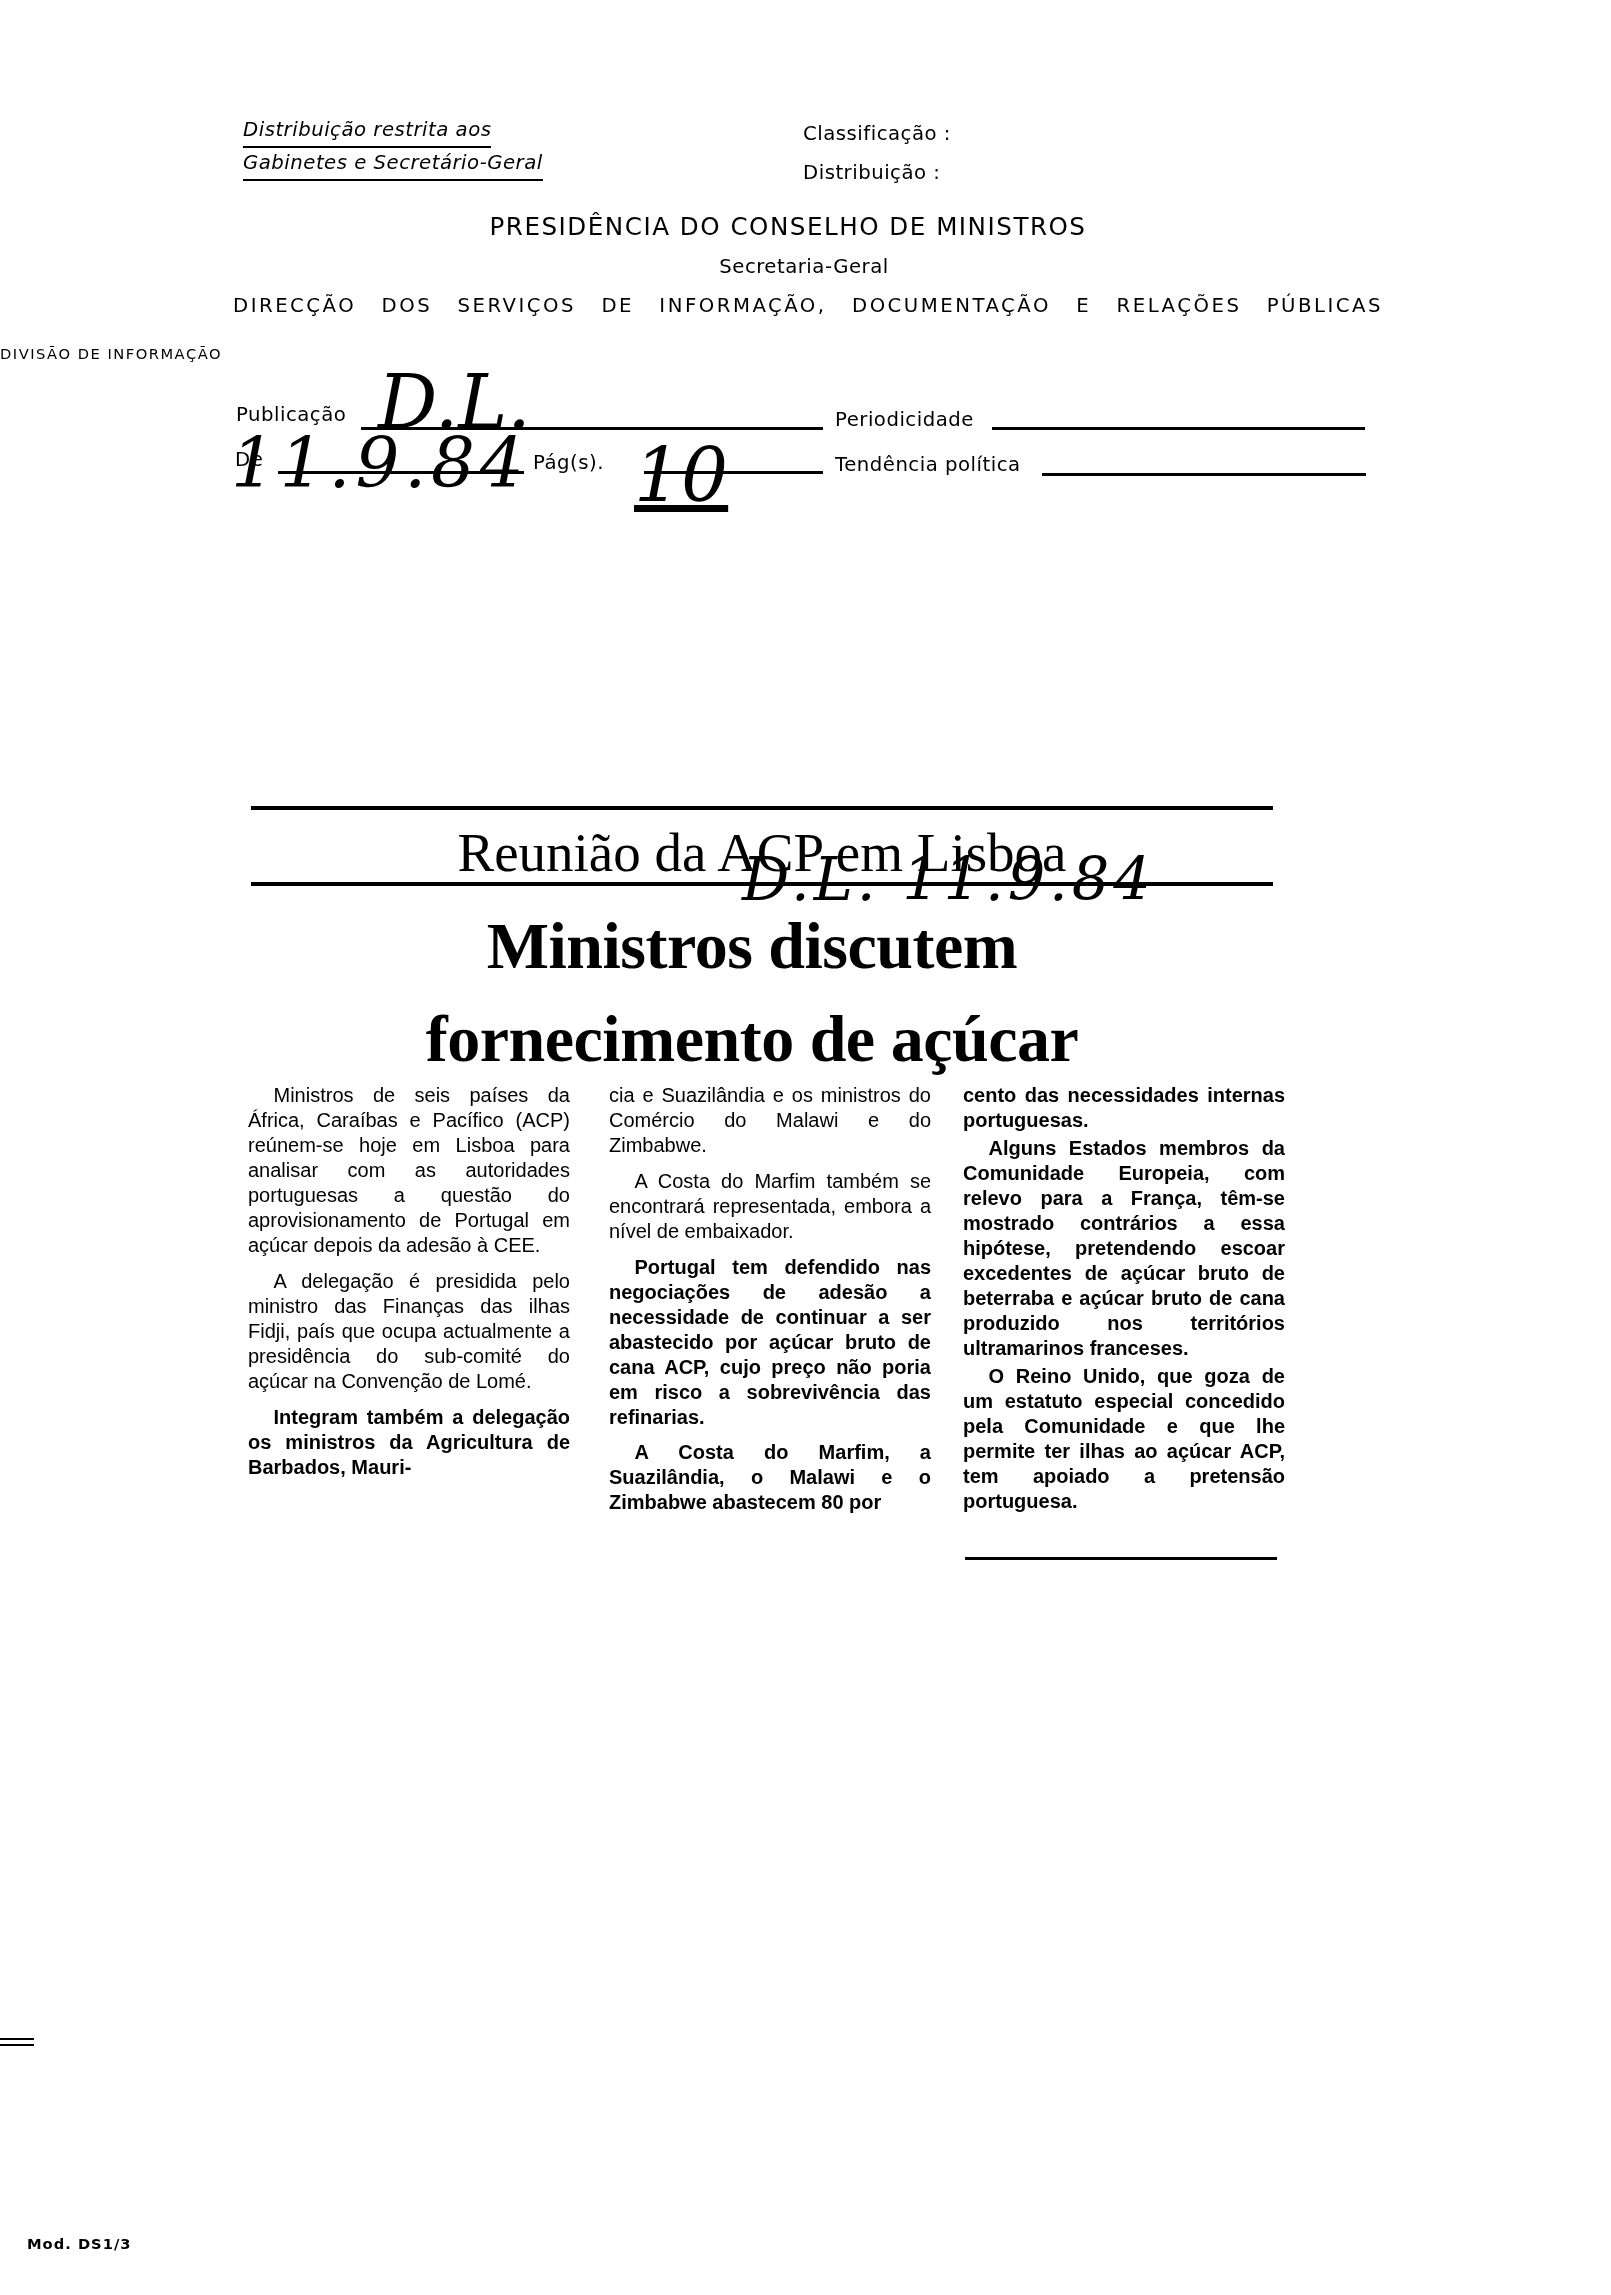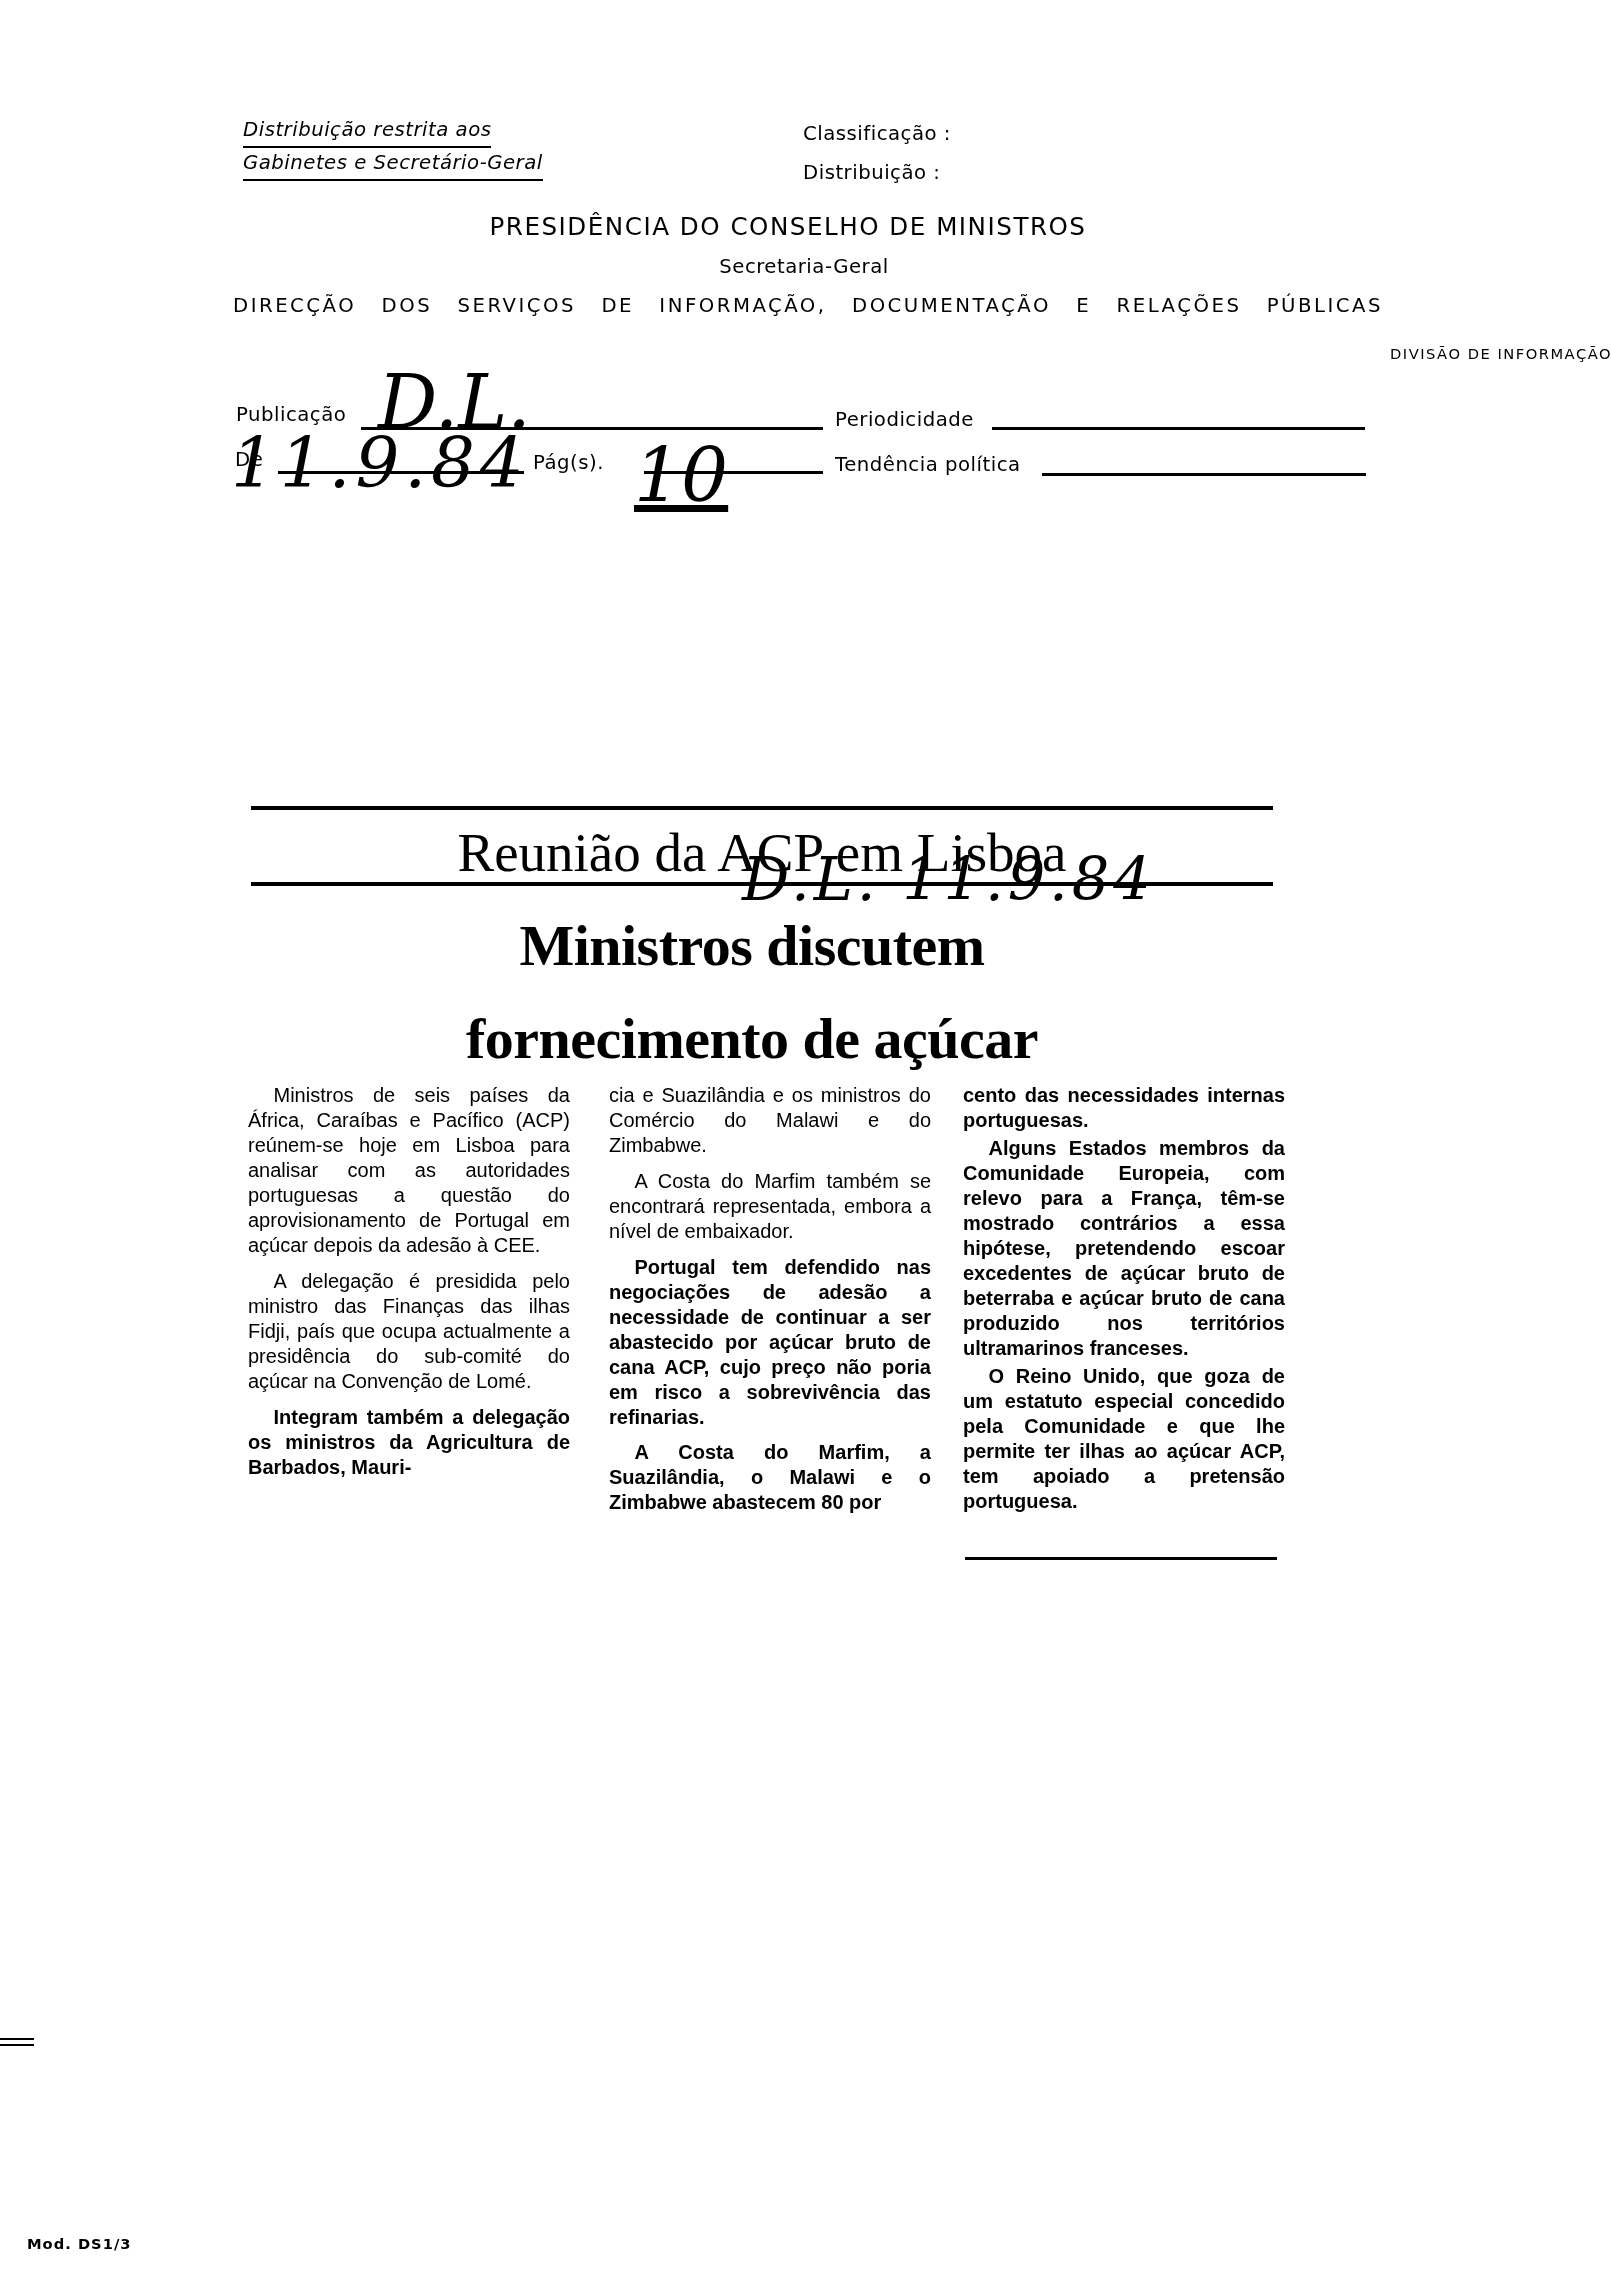--- a/index.html
+++ b/index.html
@@ -4,25 +4,25 @@
   <style>
     html, body { margin:0; padding:0; background:#ffffff; }
     body { width:1612px; height:2295px; position:relative; overflow:hidden; color:#000; font-family:"DejaVu Sans", sans-serif; }
     .abs { position:absolute; }
     .restrict { font-style:italic; font-size:19.7px; letter-spacing:0.5px; }
     .restrict-line { border-bottom:2.9px solid #000; padding-bottom:4.9px; display:inline-block; }
     .fieldlabel { font-size:19.7px; letter-spacing:0.5px; }
     .org-title { font-size:24.6px; letter-spacing:1.5px; width:1576px; text-align:center; left:0; }
     .org-sub { font-size:19.7px; letter-spacing:0.5px; width:1608px; text-align:center; left:0; }
     .org-dir { font-size:19.7px; letter-spacing:2.5px; word-spacing:14.7px; }
-    .org-div { font-size:14.7px; letter-spacing:1.5px; width:1612px; text-align:right; left:0; }
+    .org-div { font-size:14.7px; letter-spacing:1.5px; width:1612px; text-align:left; left:0; }
     .rule { background:#000; height:2.9px; }
     .hand { font-family:"DejaVu Serif", serif; font-style:italic; color:#000; }
     .kicker { font-family:"Liberation Serif", serif; font-size:55px; text-align:center; }
-    .headline { font-family:"Liberation Serif", serif; font-weight:bold; font-size:58px; text-align:center; line-height:93px; letter-spacing:-0.5px; }
+    .headline { font-family:"Liberation Serif", serif; font-weight:bold; font-size:66px; text-align:center; line-height:93px; letter-spacing:-0.5px; }
     .col { font-family:"Liberation Sans", sans-serif; font-size:20px; line-height:25px; text-align:justify; width:322px; }
     .col p { margin:0 0 10.8px 0; text-indent:25.5px; hyphens:manual; }
     .col p.cont { text-indent:0; }
     .bold { font-weight:bold; }
     .footer { font-size:14.7px; font-weight:bold; letter-spacing:1px; }
   </style>
 </head>
 <body>
 
 <div class="abs restrict" style="left:243px; top:118px;">

